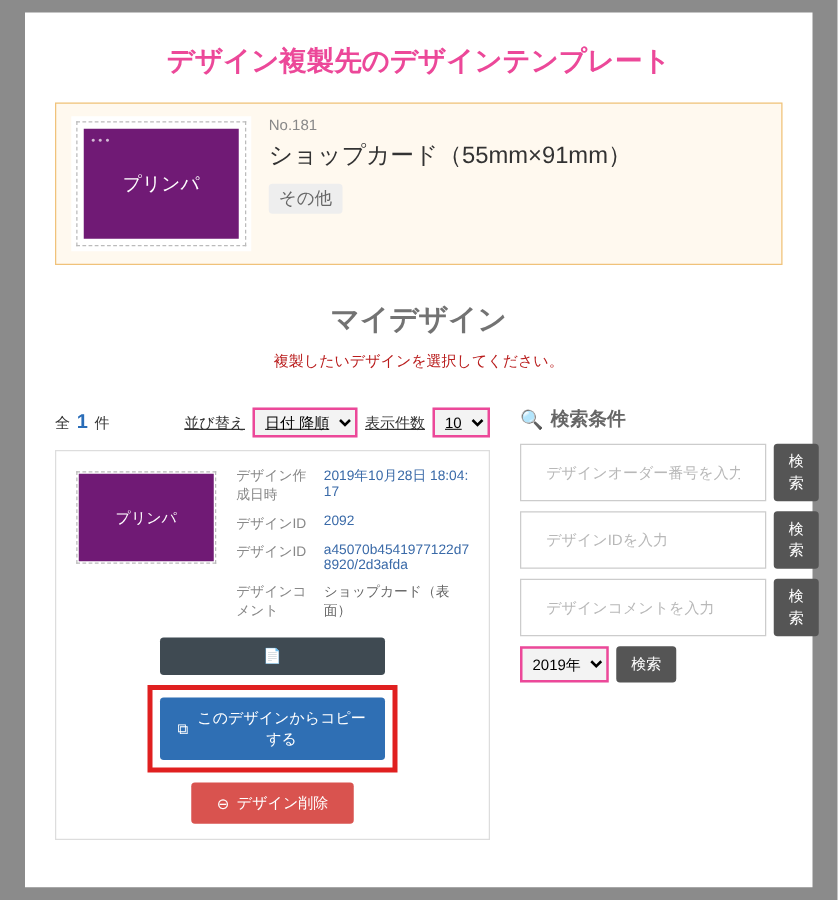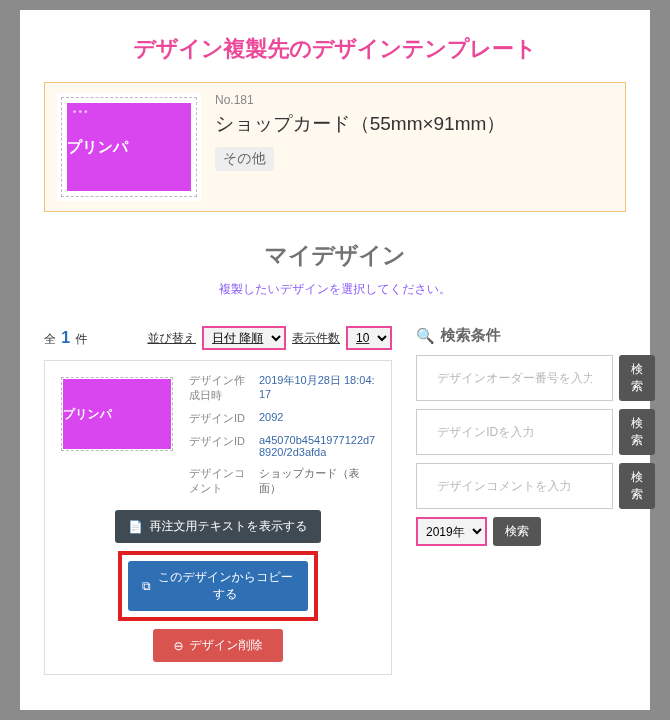--- a/index.html
+++ b/index.html
@@ -33,28 +33,28 @@
     margin-bottom: 28px;
   }
   .thumb {
     width: 144px;
     height: 108px;
     background: #fff;
     position: relative;
     padding: 10px;
   }
   .thumb-inner {
-    background: #d946ef;
+    background: #701a75;
     width: 100%;
     height: 100%;
     display: flex;
     align-items: center;
-    justify-content: flex-start;
+    justify-content: center;
     color: #fff;
-    font-weight: bold;
+    font-weight: normal;
     font-size: 15px;
     position: relative;
   }
   .thumb-inner .dots::before {
     content: "• • •";
     position: absolute;
     top: 4px; left: 6px;
     font-size: 9px; color: #fff; opacity: .7;
   }
   .thumb .guide {
@@ -79,21 +79,21 @@
   }
   .section-title {
     text-align: center;
     font-size: 23px;
     color: #737373;
     margin: 8px 0;
   }
   .instruction {
     text-align: center;
     font-size: 12px;
-    color: #8b5cf6;
+    color: #b91c1c;
     margin: 10px 0 28px;
   }
   .columns {
     display: flex;
     gap: 24px;
     align-items: flex-start;
   }
   .left { flex: 1; }
   .right { width: 210px; }
   .count-sort {
@@ -252,21 +252,20 @@
               <dt>デザインID</dt>
               <dd>a45070b4541977122d78920/2d3afda</dd>
               <dt>デザインコメント</dt>
               <dd class="plain">ショップカード（表面）</dd>
             </dl>
           </div>
         </div>
         <div class="card-actions">
           <button class="btn btn-dark">
             <span class="icon">📄</span>
-            <span>再注文用テキストを表示する</span>
           </button>
           <div class="highlight-frame">
             <button class="btn btn-blue">
               <span class="icon">⧉</span>
               <span>このデザインからコピーする</span>
             </button>
           </div>
           <button class="btn btn-red">
             <span class="icon">⊖</span>
             <span>デザイン削除</span>

